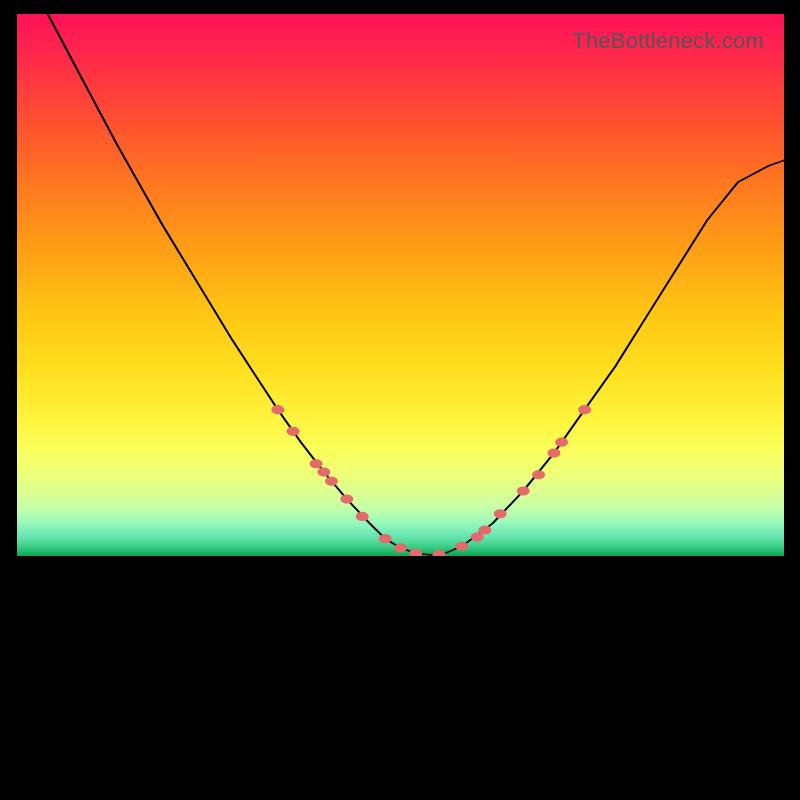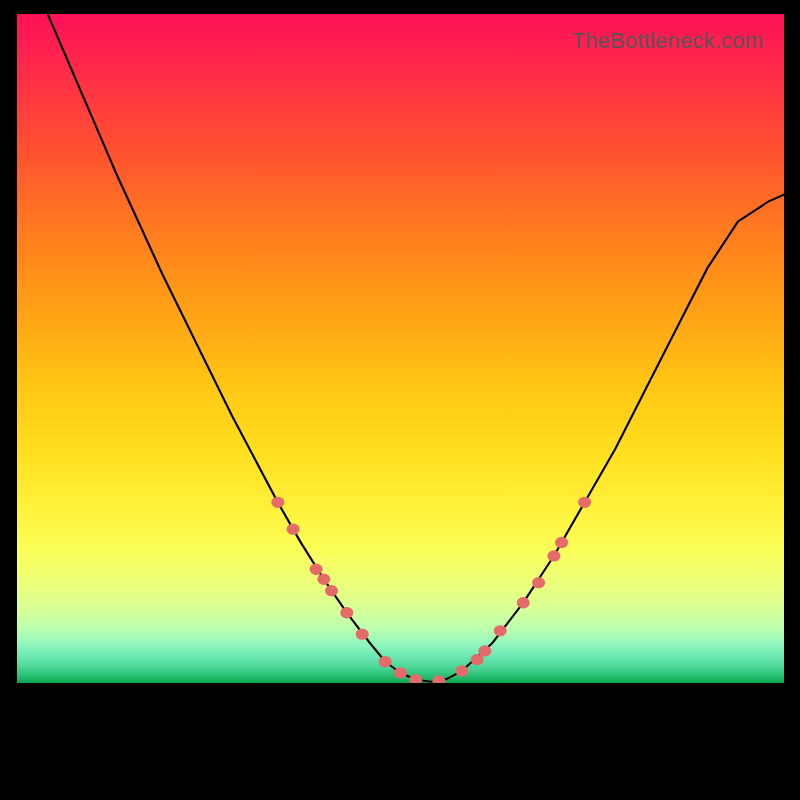--- a/index.html
+++ b/index.html
@@ -14,21 +14,21 @@
     position: relative;
     width: 800px;
     height: 800px;
     background: #000;
   }
   .plot-area {
     position: absolute;
     left: 17px;
     top: 14px;
     width: 767px;
-    height: 669px;
+    height: 542px;
     
     background: linear-gradient(
       to bottom,
       #ff1059 0%,
       #ff2a4a 8%,
       #ff5030 20%,
       #ff7a1f 32%,
       #ffa015 44%,
       #ffc814 56%,
       #ffe020 66%,

